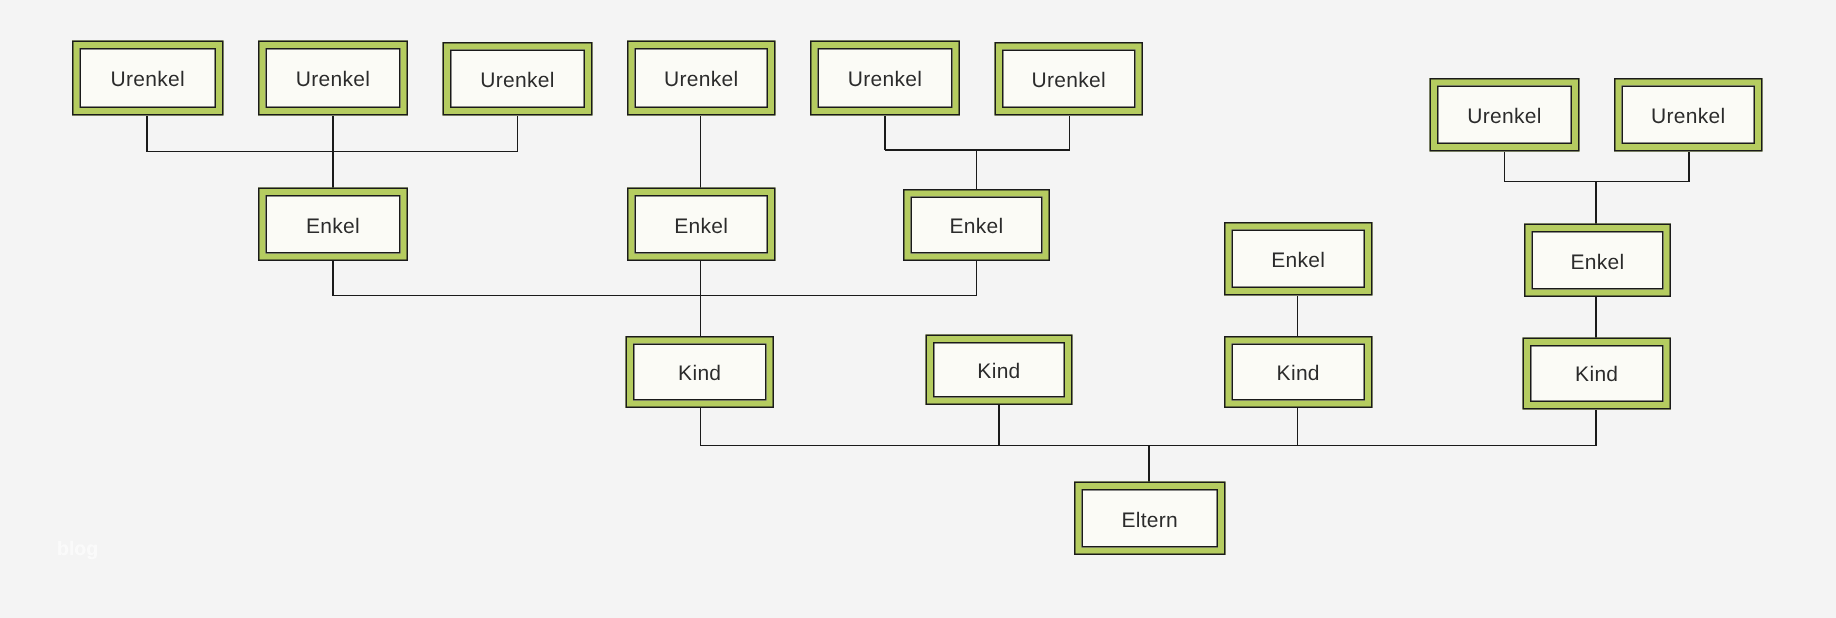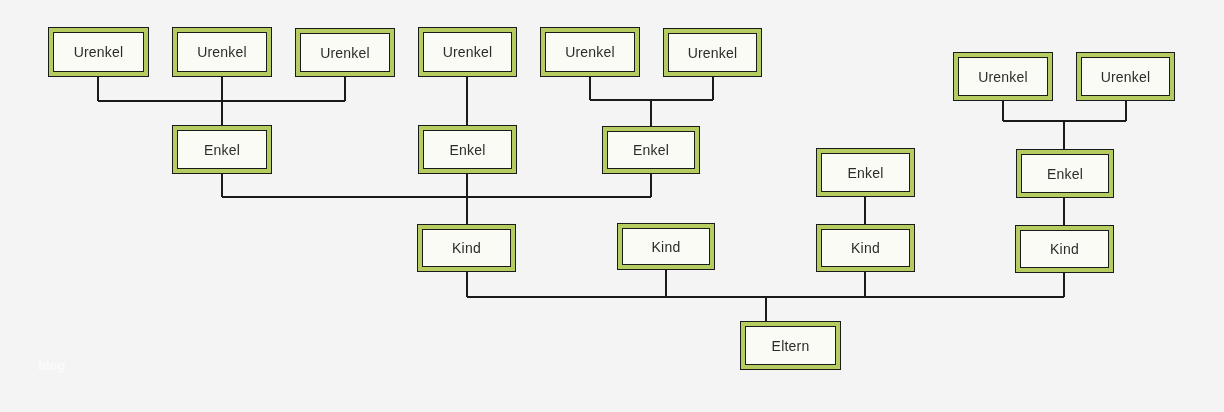--- a/index.html
+++ b/index.html
@@ -190,21 +190,21 @@
       <div class="node" style="left: 816px; top: 224px; width: 99px; height: 48px; background: rgb(181, 204, 96); border-color: rgb(26, 26, 26);">
         <div class="node-inner" style="background: rgb(251, 251, 246); border-color: rgb(26, 26, 26);">
           <span class="node-label">Kind</span>
         </div>
       </div>
       <div class="node" style="left: 1015px; top: 225px; width: 99px; height: 48px; background: rgb(181, 204, 96); border-color: rgb(26, 26, 26);">
         <div class="node-inner" style="background: rgb(251, 251, 246); border-color: rgb(26, 26, 26);">
           <span class="node-label">Kind</span>
         </div>
       </div>
-      <div class="node" style="left: 740px; top: 321px; width: 101px; height: 49px; background: rgb(181, 204, 96); border-color: rgb(26, 26, 26);">
+      <div class="node" style="left: 716px; top: 321px; width: 101px; height: 49px; background: rgb(181, 204, 96); border-color: rgb(26, 26, 26);">
         <div class="node-inner" style="background: rgb(251, 251, 246); border-color: rgb(26, 26, 26);">
           <span class="node-label">Eltern</span>
         </div>
       </div>
     </div>
 
   <div id="watermark">blog</div>
 
 </div>
 

